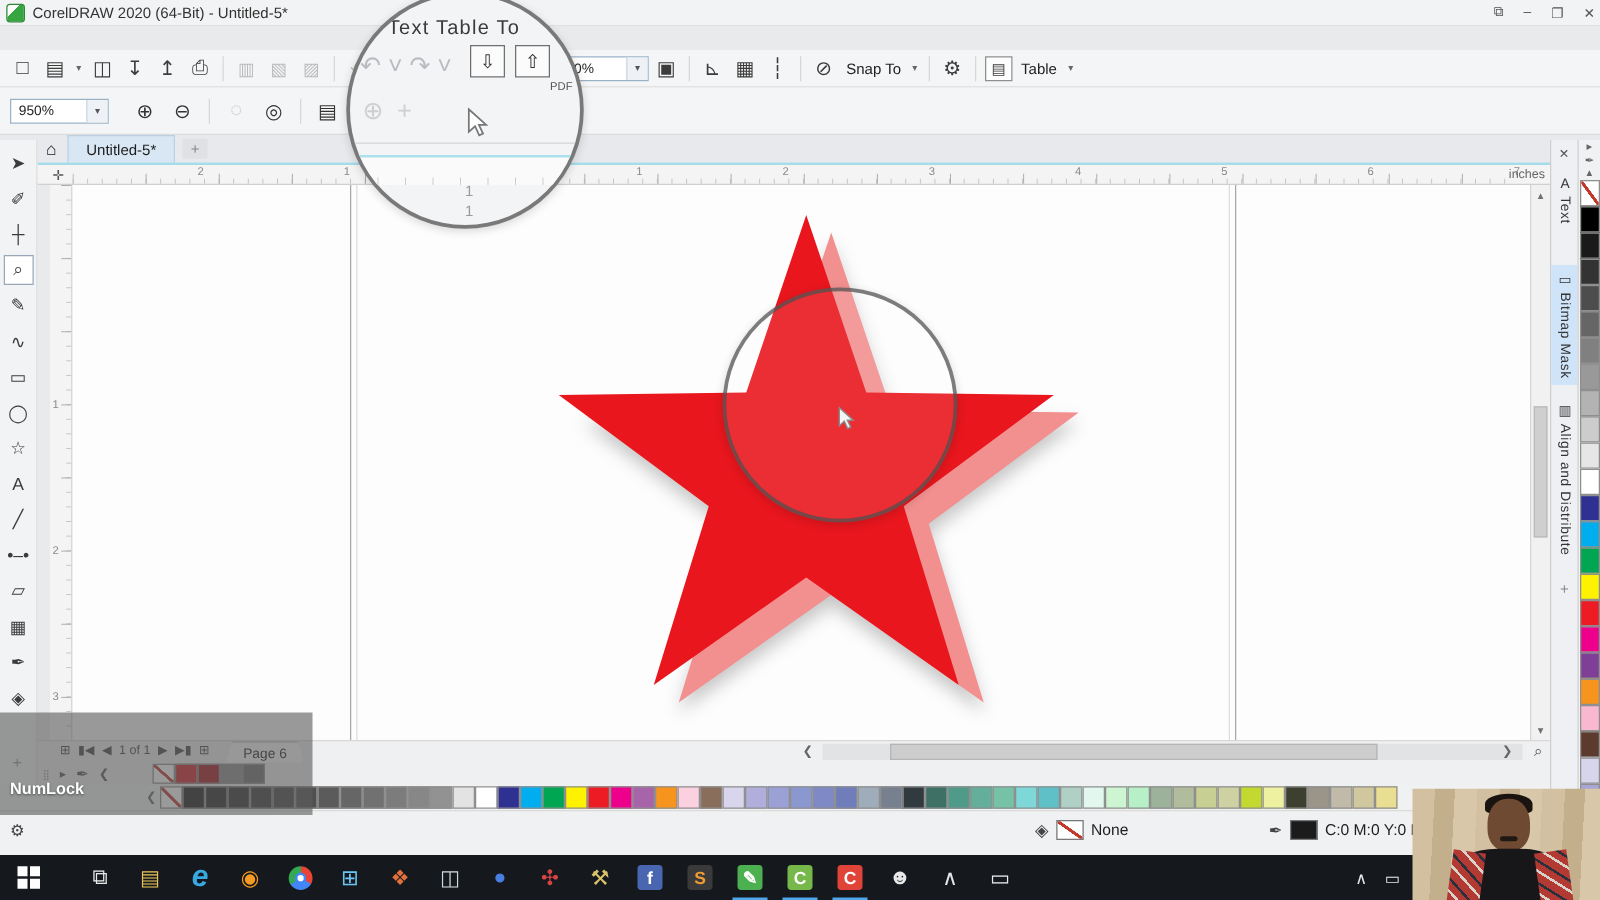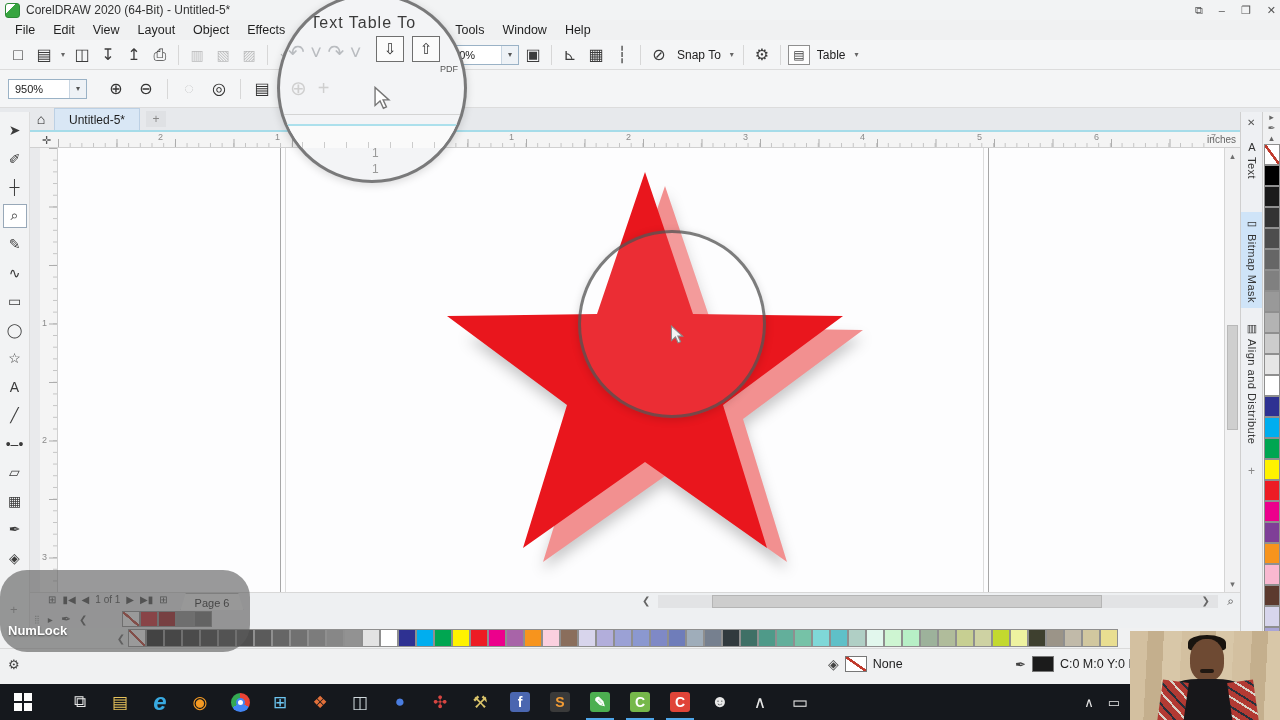--- a/index.html
+++ b/index.html
@@ -119,21 +119,21 @@
   .rpwidget{font-size:9px;color:#666;height:13px;}
   
   .statusbar{left:0;top:648px;width:1280px;height:36px;background:#f0f1f2;border-top:1px solid #dadada;box-sizing:border-box;font-size:12.5px;color:#1e1e1e;}
   .st-hint{position:absolute;left:28px;top:9px;}
   .st-gear{position:absolute;left:8px;top:8px;font-size:13px;color:#444;}
   .st-fill{position:absolute;left:828px;top:7px;display:flex;align-items:center;gap:6px;}
   .st-outline{position:absolute;left:1015px;top:7px;display:flex;align-items:center;gap:6px;white-space:nowrap;}
   .st-swatch{width:22px;height:16px;border:1px solid #777;box-sizing:border-box;}
   .st-swatch.none{background:linear-gradient(to top right,#fff 44%,#c0392b 45%,#c0392b 55%,#fff 56%);}
   
-  .numlock{left:0;top:570px;width:250px;height:82px;background:rgba(92,92,92,.62);z-index:45;border-radius:27px;}
+  .numlock{left:0;top:570px;width:250px;height:82px;background:rgba(92,92,92,.62);z-index:45;}
   .numlock span{position:absolute;left:8px;bottom:14px;color:#fff;font-weight:bold;font-size:13px;text-shadow:0 1px 2px rgba(0,0,0,.5);}
   
   .taskbar{left:0;top:684px;width:1280px;height:36px;background:#15181d;display:flex;align-items:stretch;z-index:10;}
   .startbtn{width:46px;display:flex;align-items:center;justify-content:center;}
   .winlogo{display:grid;grid-template-columns:8px 8px;grid-template-rows:8px 8px;gap:1.5px;}
   .winlogo i{background:#fdfdfd;}
   .searchbox{width:312px;background:#f3f3f3;border:1px solid #888;box-sizing:border-box;display:flex;align-items:center;}
   .cortana{width:16px;height:16px;border:2.5px solid #10496b;border-radius:50%;margin:0 10px 0 9px;box-sizing:border-box;}
   .searchtext{font-size:13px;color:#3a3a3a;flex:1;}
   .micicon{width:9px;height:13px;border:1.5px solid #444;border-radius:5px;margin-right:12px;position:relative;}
@@ -172,35 +172,20 @@
     <span class="appicon"></span>
     <span>CorelDRAW 2020 (64-Bit) - Untitled-5*</span>
     <span class="winbtns">
       <span>⧉</span>
       <span>–</span>
       <span>❐</span>
       <span>✕</span>
     </span>
   </div>
 
-  <div class="abs menubar">
-
-  <span class="mitem">File</span>
-      <span class="mitem">Edit</span>
-      <span class="mitem">View</span>
-      <span class="mitem">Layout</span>
-      <span class="mitem">Object</span>
-      <span class="mitem">Effects</span>
-      <span class="mitem">Bitmaps</span>
-      <span class="mitem">Text</span>
-      <span class="mitem">Table</span>
-      <span class="mitem">Tools</span>
-      <span class="mitem">Window</span>
-      <span class="mitem">Help</span>
-    </div>
 
   <div class="abs toolbar">
     <span class="tbtn big">□</span>
     <span class="tbtn big">▤</span>
     <span class="caret">▾</span>
     <span class="tbtn big">◫</span>
     <span class="tbtn big">↧</span>
     <span class="tbtn big">↥</span>
     <span class="tbtn big">⎙</span>
     <span class="vsep"></span>

